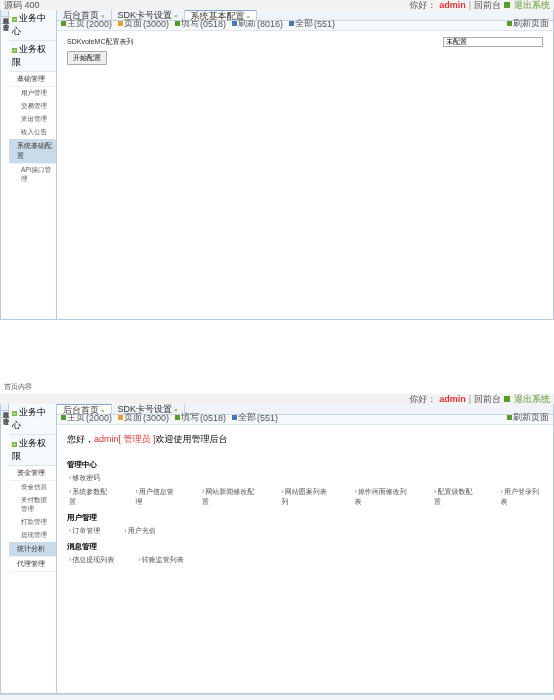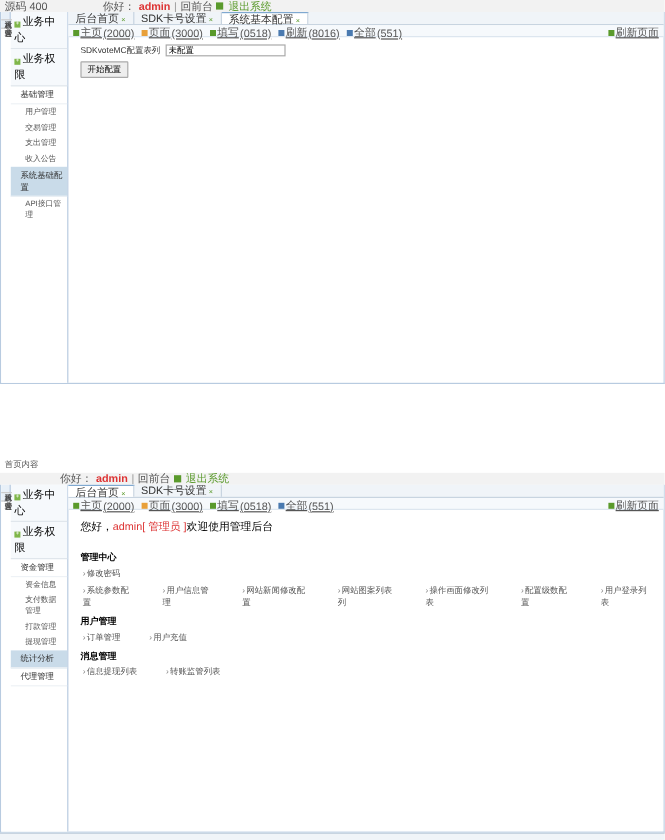--- a/index.html
+++ b/index.html
@@ -1,21 +1,21 @@
 <!DOCTYPE html>
 <html><head>
 <meta charset="utf-8">
 <style>
 * { margin: 0; padding: 0; box-sizing: border-box; font-family: "Microsoft YaHei", SimSun, Arial, sans-serif; font-size: 9px; }
 body { background: #fff; width: 554px; }
 .app { width: 554px; }
 .screen1 { height: 350px; }
 .screen2 { margin-top: 30px; }
 
-.topbar { background: #f2f2f2; height: 10px; line-height: 10px; padding: 0 4px; display: flex; font-size: 7px; color: #555; }
+.topbar { background: #f2f2f2; height: 10px; line-height: 10px; padding: 0 4px; display: flex; justify-content: space-between; font-size: 7px; color: #555; }
 .topbar .right { display: flex; gap: 3px; align-items: center; margin-left: 46px; }
 .topbar .right .admin { color: #d33; font-weight: bold; }
 .topbar .right .sep { color: #999; }
 .topbar .right .logout { color: #5a9a2c; }
 .icon-sq { display: inline-block; width: 6px; height: 6px; margin-right: 1px; vertical-align: middle; }
 
 .container { display: flex; }
 .leftcol { width: 56px; background: #fff; border-right: 1px solid #b8cbe0; }
 .leftcol .vtabs { width: 8px; float: left; background: #e8f0f8; border-right: 1px solid #b8cbe0; }
 .leftcol .vtabs div { writing-mode: vertical-rl; text-orientation: upright; font-size: 6px; padding: 3px 0; text-align: center; color: #444; border-bottom: 1px solid #ccc; cursor: pointer; }
@@ -24,34 +24,34 @@
 .leftcol .menu .hdr .plus { display:inline-block; width:5px; height:5px; background:#7fb64a; color:#fff; font-size:5px; line-height:5px; text-align:center; margin-right:2px; }
 .leftcol .menu .cat { font-size: 7px; padding: 2px 3px 2px 8px; color:#333; border-bottom:1px solid #eef2f6; cursor:pointer; }
 .leftcol .menu .item { font-size: 6.5px; padding: 2px 3px 2px 12px; color:#555; cursor:pointer; }
 
 .rightcol { flex: 1; }
 .tabbar { background:#f0f4f8; border-bottom:1px solid #c8d4e0; height:11px; display:flex; }
 .tabbar .tab { font-size:7px; padding:0 6px; line-height:11px; border-right:1px solid #c8d4e0; color:#333; cursor:pointer; position:relative; }
 .tabbar .tab.active { background:#fff; border-top:1px solid #7fa8d0; }
 .tab .x { font-size:6px; color:#5a9a2c; margin-left:2px; }
 
-.crumbbar { background:#f6f9fc; border-bottom:1px solid #dde6ef; height:10px; display:flex; align-items:flex-start; padding:0 4px; font-size:6.5px; color:#555;text-decoration:underline; }
+.crumbbar { background:#f6f9fc; border-bottom:1px solid #dde6ef; height:10px; display:flex; align-items:flex-end; padding:0 4px; font-size:6.5px; color:#555; }
 .crumbbar .crumb { display:flex; gap:6px; align-items:center; }
 .crumbbar .crumb span { display:flex; align-items:center; gap:1px; cursor:pointer; }
 .crumbbar .crumb .i { width:5px; height:5px; display:inline-block; }
 .crumbbar .crumb .i1 { background:#5a9a2c; }
 .crumbbar .crumb .i2 { background:#e8a03a; }
 .crumbbar .crumb .i3 { background:#5a9a2c; }
 .crumbbar .crumb .i4 { background:#4a7ab0; }
 .crumbbar .crumb .i5 { background:#4a7ab0; }
 .crumbbar .refresh { margin-left:auto; color:#555; cursor:pointer; }
 .crumbbar .refresh .ri { display:inline-block; width:5px; height:5px; background:#5a9a2c; margin-right:1px; }
 
 .panel { padding:6px 10px; }
-.formrow { display:flex; align-items:center; gap:4px; margin-bottom:4px; }
+.formrow { display:flex; align-items:center; gap:4px; margin-bottom:4px;justify-content:space-between; }
 .formrow label { font-size:7px; color:#333; }
 .formrow input[type=text] { border:1px solid #aaa; height:10px; width:100px; font-size:7px; padding:0 2px; }
 .formrow .btn { border:1px solid #aaa; background:#eee; font-size:7px; padding:1px 5px; cursor:pointer; border-radius:1px; }
 
 .welcome { font-size:7.5px; padding:2px 0 8px 0; }
 .welcome .a { color:#d33; }
 .section-title { font-size:7.5px; font-weight:bold; margin-top:6px; margin-bottom:3px;font-family:Liberation Serif, serif; }
 .link { font-size:7px; color:#555; cursor:pointer; }
 .linkrow { display:flex; gap:24px; margin-bottom:4px; padding-left:2px; }
 .linkrow .link::before { content:"›"; color:#888; margin-right:1px; }

